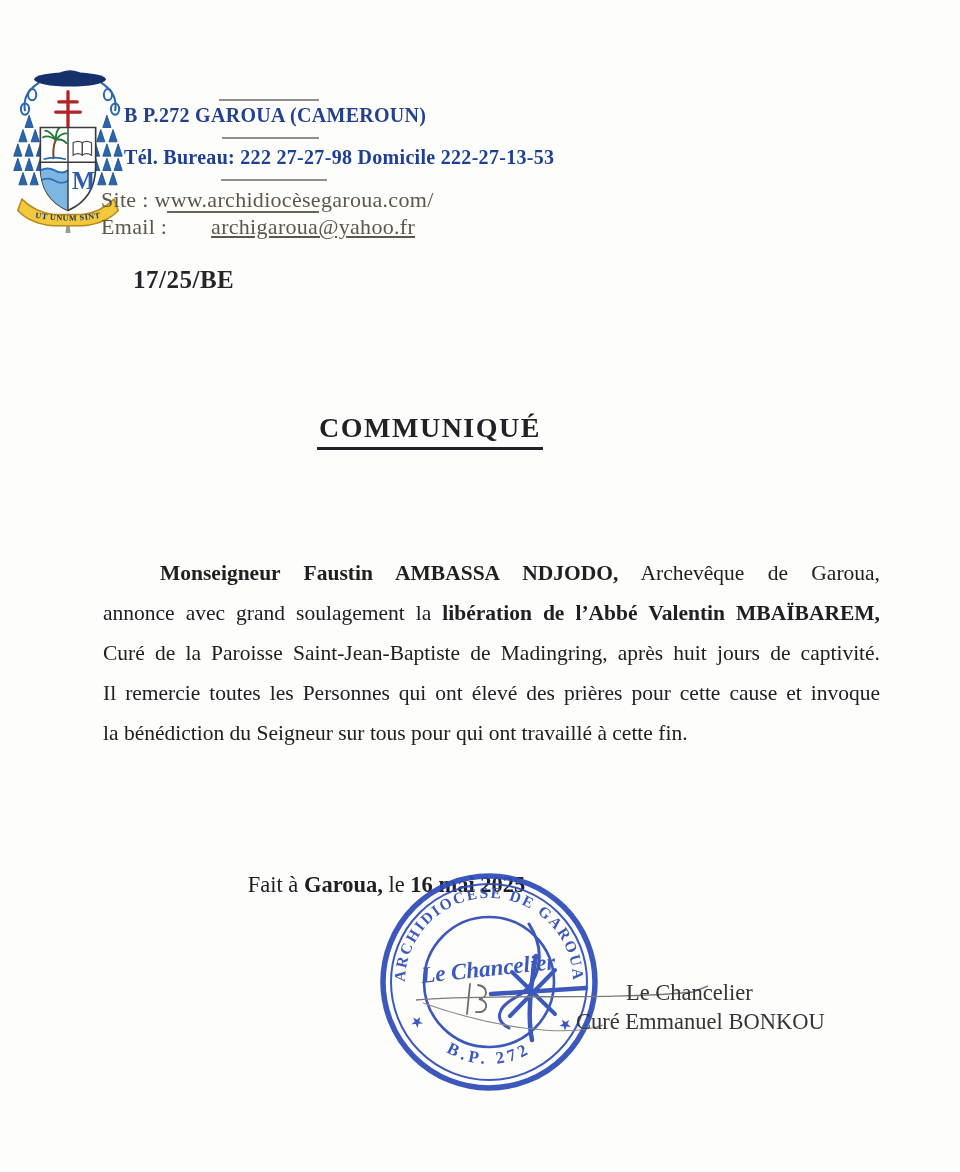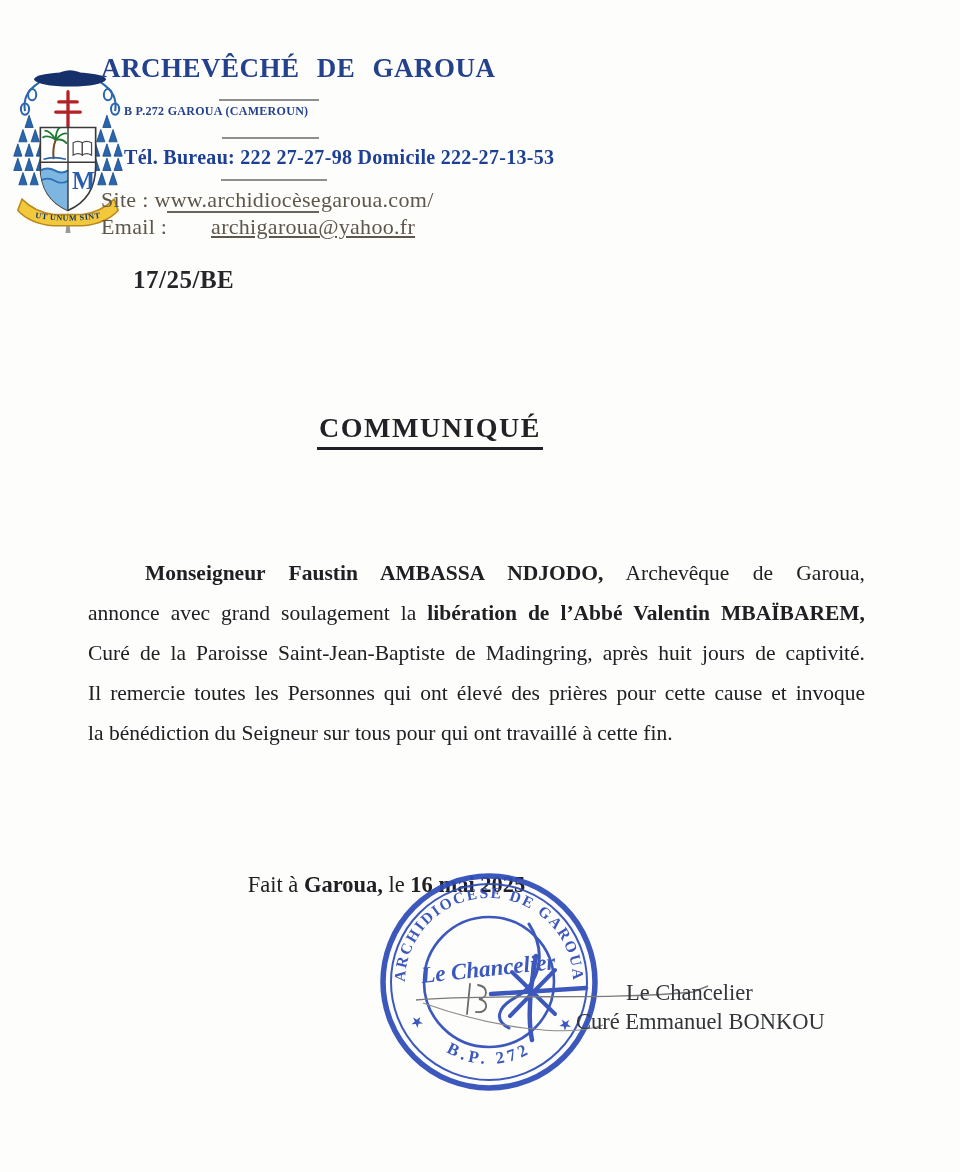--- a/index.html
+++ b/index.html
@@ -7,34 +7,34 @@
     position:relative;width:960px;height:1172px;margin:0 auto;
     background:#fdfdfb;overflow:hidden;
     font-family:"Liberation Serif", serif;color:#202024;
   }
   .abs{position:absolute;}
 
   
   .org-name{left:101px;top:53px;font-size:27px;font-weight:bold;color:#24418e;
     letter-spacing:.5px;word-spacing:10px;}
   .lh-rule{height:2px;background:#8f8f8f;}
-  .address{left:124px;top:104px;font-size:12px;font-weight:bold;color:#24418e;letter-spacing:.3px;}
+  .address{left:124px;top:104px;font-size:20px;font-weight:bold;color:#24418e;letter-spacing:.3px;}
   .phone{left:124px;top:146px;font-size:20px;font-weight:bold;color:#1d3f96;letter-spacing:.3px;}
   .contact{font-size:22px;color:#5e564b;letter-spacing:.3px;}
   .site{left:101px;top:187px;}
   .email{left:101px;top:214px;}
   .email-addr{text-decoration:underline;margin-left:38px;}
 
   .ref{left:133px;top:266px;font-size:25px;font-weight:bold;color:#26262a;letter-spacing:.5px;}
 
   .title-wrap{left:0;top:412px;width:860px;text-align:center;}
   .title{display:inline-block;font-size:28px;font-weight:bold;color:#212126;
     letter-spacing:1.5px;border-bottom:3px solid #212126;padding:0 2px 3px 2px;}
 
-  .body-text{left:88px;top:553px;width:777px;font-size:21.5px;line-height:40px;color:#202024;}
+  .body-text{left:103px;top:553px;width:777px;font-size:21.5px;line-height:40px;color:#202024;}
   .jline{text-align:justify;text-align-last:justify;}
   .jline.first{text-indent:57px;}
   .jline.last{text-align-last:left;}
 
   .dateline{left:0;top:826px;width:773px;text-align:center;font-size:22.5px;color:#202024;margin-top:46px;}
 
   .stamp{left:371px;top:864px;width:238px;height:238px;opacity:.93;}
   .pen-lines{left:398px;top:970px;width:340px;height:90px;}
 
   .sig-block{left:576px;top:978px;font-size:22.5px;color:#33353a;line-height:29px;}
@@ -134,21 +134,20 @@
 
     <g>
       <path d="M 7 132 Q 20 145 38 147 L 66 147 Q 84 145 97 132 L 101 143 Q 89 156 66 158 L 38 158 Q 15 156 3 143 Z" fill="#f2c83d" stroke="#b88a1e" stroke-width="1.5"></path>
       <path id="mottoArc" d="M 14 149 Q 52 157 90 149" fill="none"></path>
       <text font-size="8" font-weight="bold" fill="#17356e" letter-spacing="0.5">
         <textPath href="#mottoArc" startOffset="50%" text-anchor="middle">UT UNUM SINT</textPath>
       </text>
     </g>
   </svg>
 
-  <div class="abs org-name">ARCHEVÊCHÉ DE GAROUA</div>
   <div class="abs lh-rule" style="left:219px;top:99px;width:100px;"></div>
 
   <div class="abs address">B P.272 GAROUA (CAMEROUN)</div>
   <div class="abs lh-rule" style="left:222px;top:137px;width:97px;"></div>
 
   <div class="abs phone">Tél. Bureau: 222 27-27-98 Domicile 222-27-13-53</div>
   <div class="abs lh-rule" style="left:221px;top:179px;width:106px;"></div>
 
   <div class="abs contact site"><span>Site : </span><span>www.archidiocèsegaroua.com/</span></div>
   <div class="abs lh-rule" style="left:167px;top:211px;width:152px;background:#6b645a;"></div>

